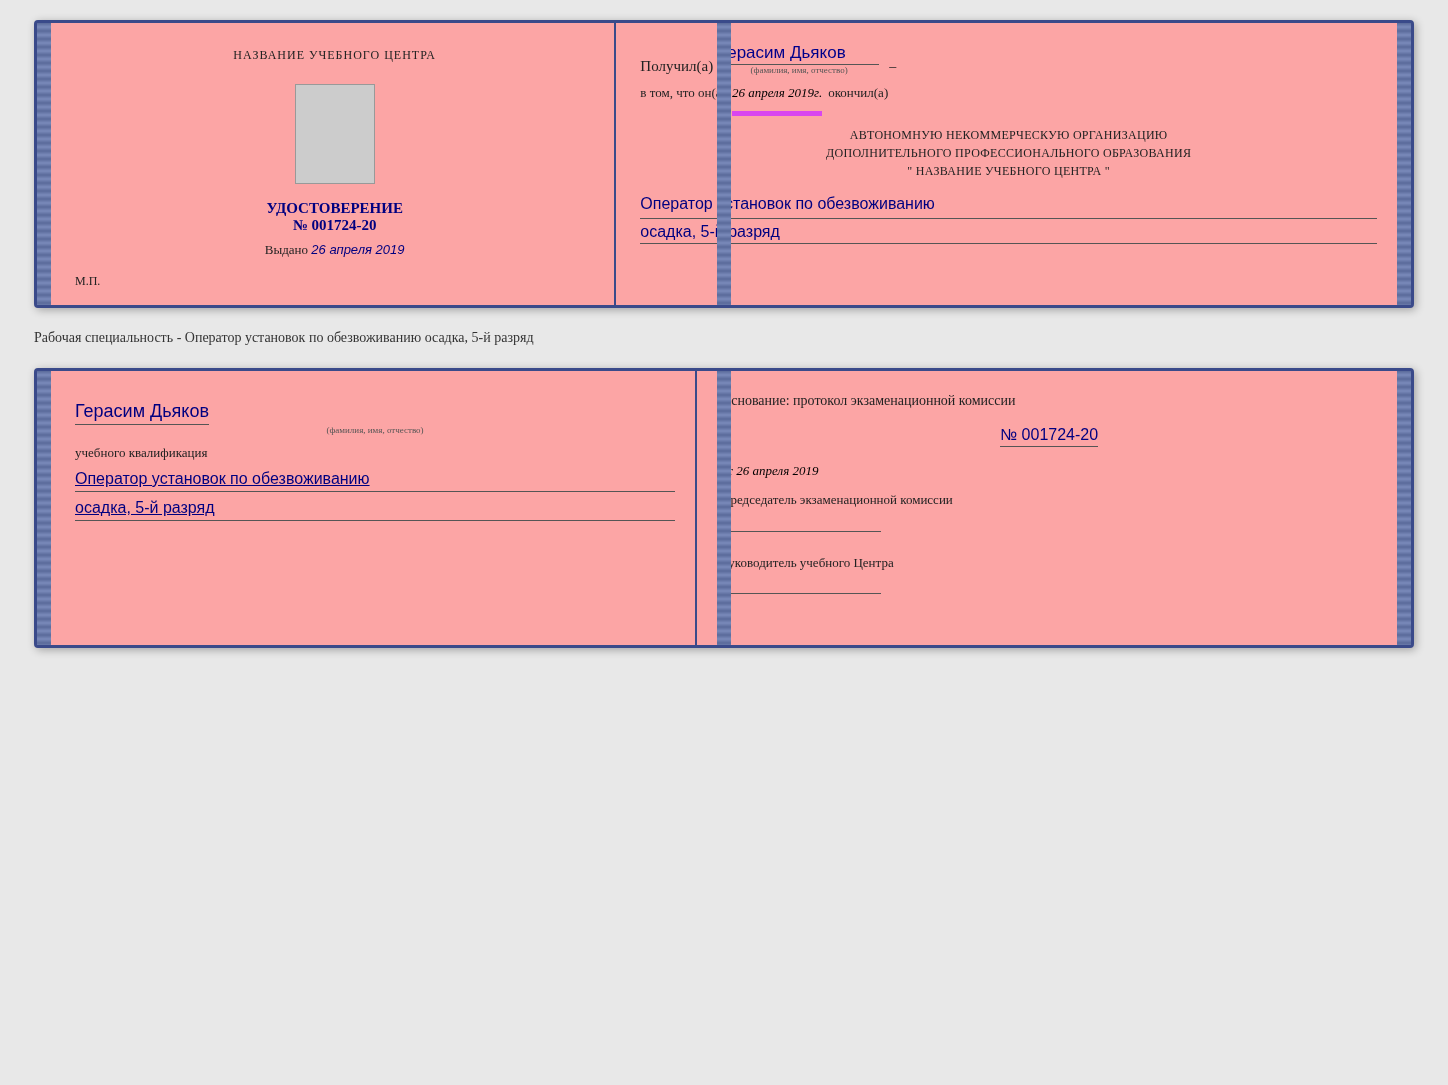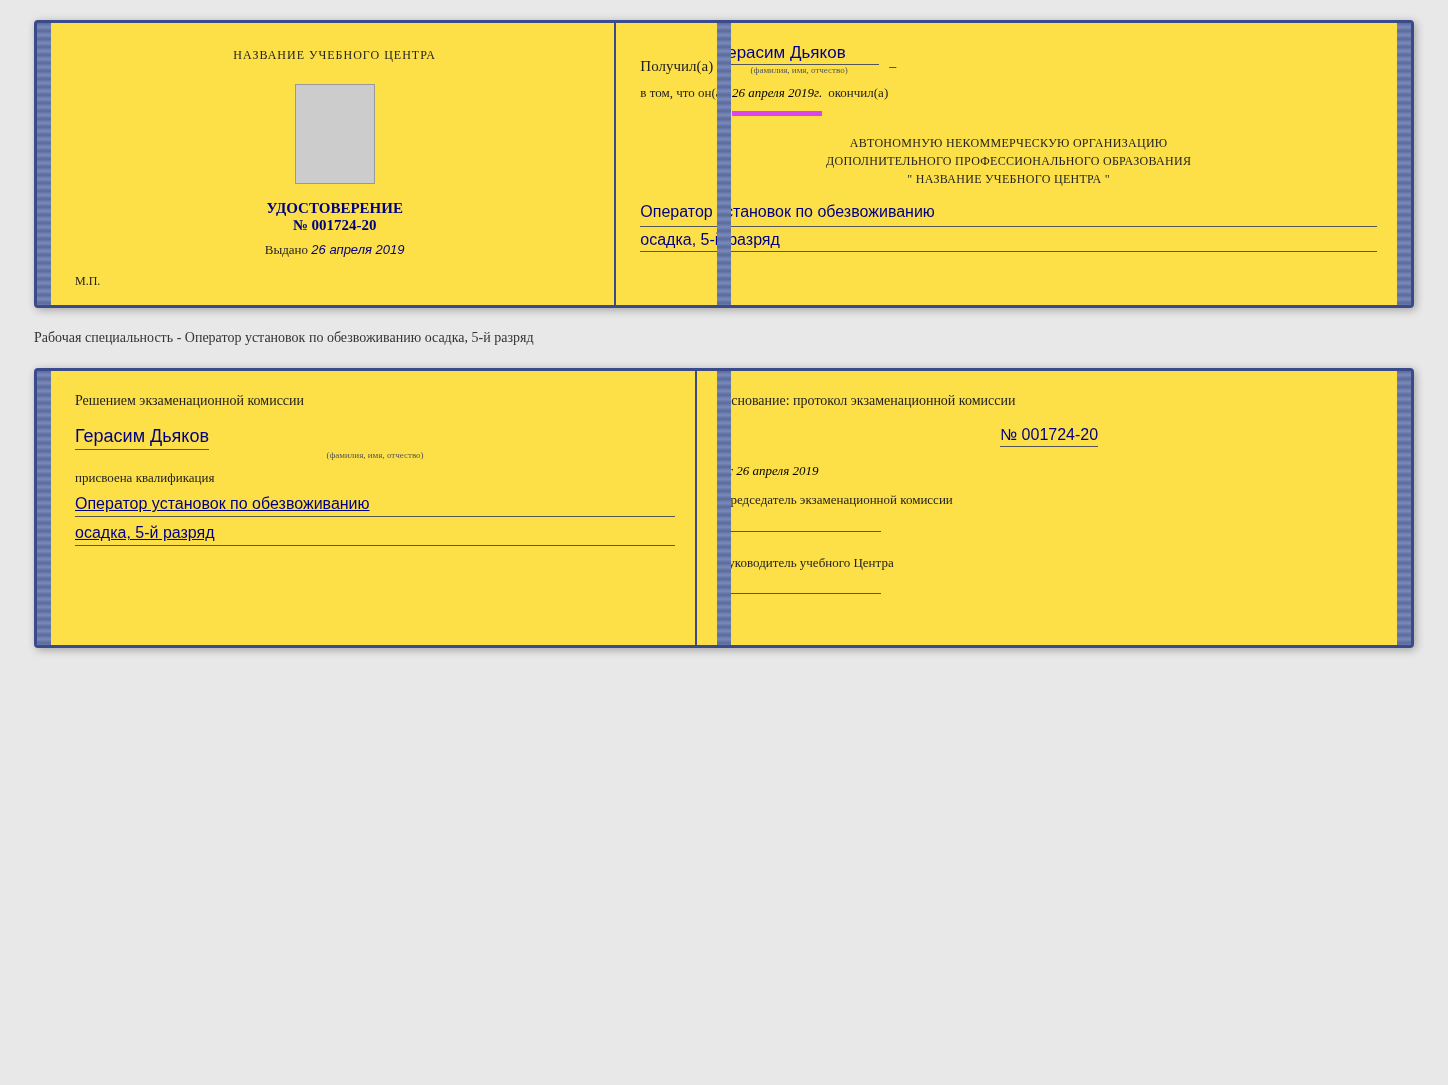--- a/index.html
+++ b/index.html
@@ -14,21 +14,21 @@
     .page-wrapper {
       display: flex;
       flex-direction: column;
       gap: 18px;
       max-width: 1380px;
       margin: 0 auto;
     }
 
     
     .document-card {
-      background: #fde047;
+      background: #fca5a5;
       border: 3px solid #3a4a8a;
       border-radius: 4px;
       display: flex;
       flex-direction: row;
       min-height: 280px;
       position: relative;
       box-shadow: 2px 2px 8px rgba(0,0,0,0.3);
     }
 
     .doc-left {
@@ -157,21 +157,20 @@
       font-family: Georgia, serif;
     }
 
     .org-block {
       font-size: 12px;
       text-align: center;
       text-transform: uppercase;
       color: #222;
       line-height: 1.5;
       letter-spacing: 0.3px;
-      margin-top: 8px;
     }
 
     .profession-label {
       font-size: 12px;
       color: #222;
       margin-top: 4px;
     }
 
     .profession-value {
       font-size: 16px;
@@ -411,28 +410,27 @@
     <div class="side-deco-right"></div>
   </div>
 
   <div class="separator-label">Рабочая специальность - Оператор установок по обезвоживанию осадка, 5-й разряд</div>
 
   <div class="document-card">
     <div class="side-deco-left"></div>
     <div class="doc-inner-wrapper">
 
       <div class="doc2-left">
-        <div class="commission-title">Решением экзаменационной комиссии</div>
 
         <div style="display:flex;flex-direction:column;align-items:flex-start;margin-top:6px;">
           <span class="person-name-line">Герасим Дьяков</span>
           <span class="small-hint" style="font-size:9px;color:#555;text-align:center;width:100%;">(фамилия, имя, отчество)</span>
         </div>
 
-        <div class="assigned-qual">присвоена квалификация</div>
+        <div class="assigned-qual">учебного квалификация</div>
 
         <div>
           <div class="qual-value">Оператор установок по обезвоживанию</div>
           <div class="qual-value" style="margin-top:4px;">осадка, 5-й разряд</div>
         </div>
 
       </div>
 
       <div class="spine"></div>
 

